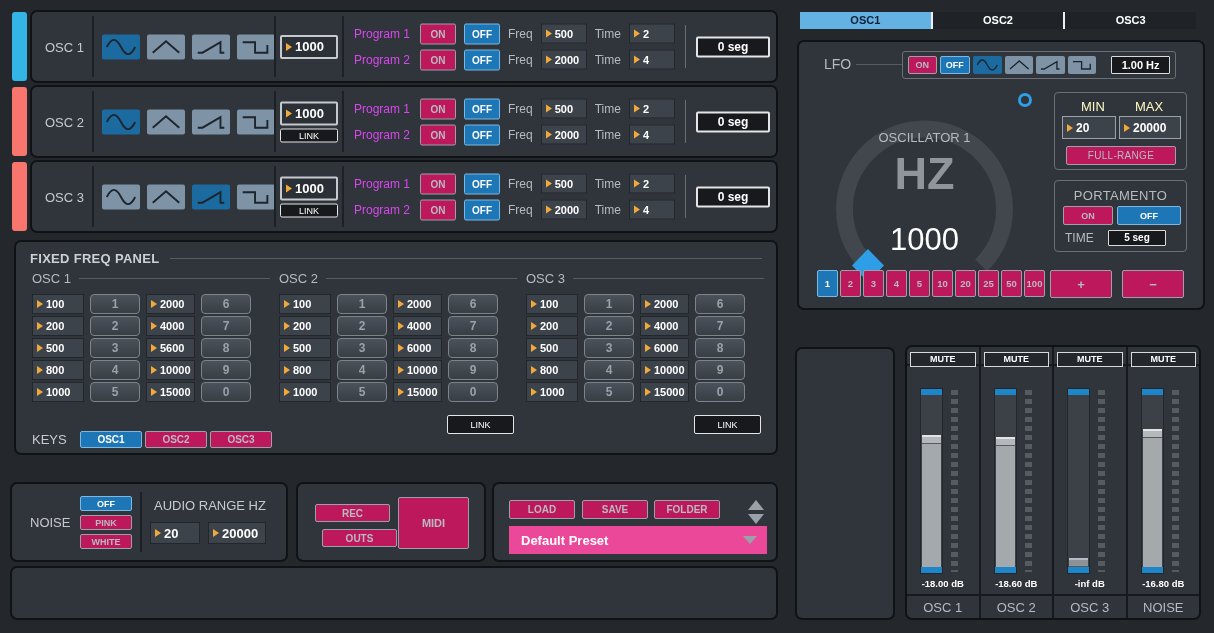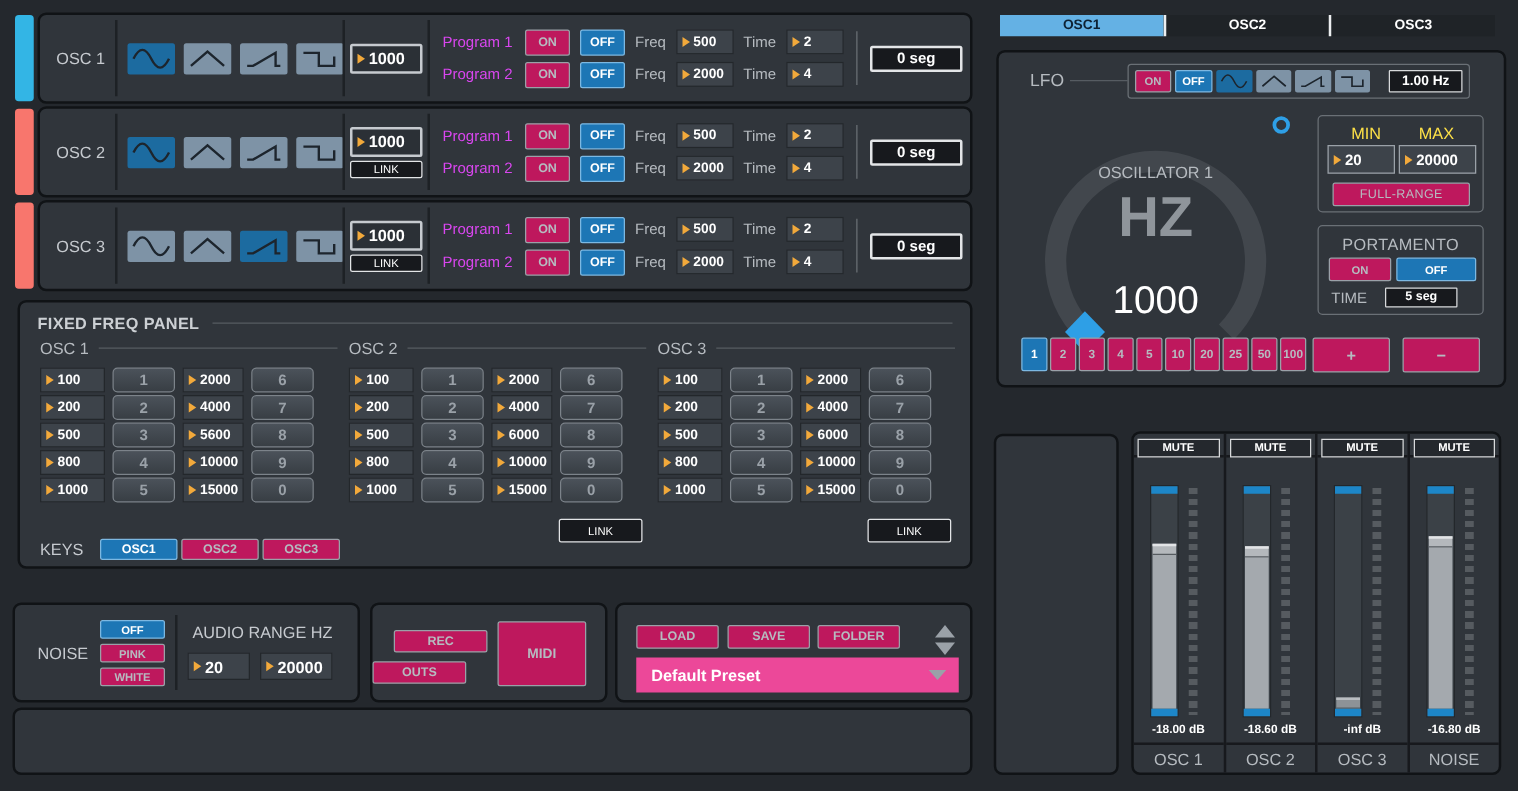--- a/index.html
+++ b/index.html
@@ -77,21 +77,21 @@
   .lfo-group .wfbtn{width:30px;height:18px}
   .lfobtn{width:32px;height:18px;font-size:9px}
   .display{background:#17191d;border:1px solid #d8dadc;color:#fff;font-weight:bold;text-align:center;border-radius:1px}
   .hzdisp{width:62px;height:18px;font-size:11px;line-height:16px;margin-left:12px}
   .knob-svg{position:absolute;left:23px;top:72px;width:205px;height:200px}
   .knob-title{position:absolute;left:23px;top:88px;width:205px;text-align:center;font-size:13px;color:#b6bbc0}
   .knob-unit{position:absolute;left:23px;top:106px;width:205px;text-align:center;font-size:45px;font-weight:bold;color:#8f959b}
   .knob-value{position:absolute;left:23px;top:180px;width:205px;text-align:center;font-size:31px;color:#fff}
   .mod-ring{position:absolute;left:219px;top:51px;width:14px;height:14px;border:3px solid #2e9fe6;border-radius:50%;cursor:pointer}
   .mm-box{position:absolute;left:255px;top:50px;width:133px;height:78px;border:1px solid #6a7076;border-radius:4px}
-  .mm-label{position:absolute;top:6px;font-size:13px;color:#fde047}
+  .mm-label{position:absolute;top:6px;font-size:13px;color:#fef9c3}
   .mm-vbox{position:absolute;top:23px;height:23px;border:1px solid #9aa1a8;background:#3d434a}
   .fullrange{position:absolute;left:11px;top:53px;width:110px;height:19px;font-size:10px;font-weight:normal;color:#b6bbc0;letter-spacing:.3px}
   .porta-box{position:absolute;left:255px;top:138px;width:133px;height:72px;border:1px solid #6a7076;border-radius:4px}
   .porta-title{position:absolute;top:7px;width:100%;text-align:center;font-size:13px;color:#b6bbc0;letter-spacing:.3px}
   .porta-btn{position:absolute;top:25px;height:19px;font-size:9px}
   .time-label{position:absolute;left:10px;top:50px;font-size:12px;color:#b6bbc0}
   .timedisp{position:absolute;left:53px;top:49px;width:58px;height:16px;font-size:10px;line-height:14px}
   .steps{position:absolute;left:18px;top:228px;display:flex;gap:2px}
   .stepbtn{width:21px;height:27px;font-size:9.5px;padding:0}
   .plusbtn{position:absolute;left:251px;top:228px;width:62px;height:28px;font-size:13px}
@@ -539,21 +539,21 @@
         <b style="font-size:13px">20</b>
       </span>
     <span class="vbox" style="position:absolute;left:196px;top:38px;width:58px;height:22px">
         <i class="tri"></i>
         <b style="font-size:13px">20000</b>
       </span>
   </div>
 
   <div class="panel io-panel">
     <button class="btn iobtn" style="left:17px;top:20px;width:75px;height:18px">REC</button>
-    <button class="btn iobtn" style="left:0;top:45px;width:75px;height:18px">OUTS</button>
+    <button class="btn iobtn" style="left:24px;top:45px;width:75px;height:18px">OUTS</button>
     <button class="btn iobtn" style="left:100px;top:13px;width:71px;height:52px;font-size:11px">MIDI</button>
   </div>
 
   <div class="panel preset-panel">
     <button class="btn prebtn" style="left:15px">LOAD</button>
     <button class="btn prebtn" style="left:88px">SAVE</button>
     <button class="btn prebtn" style="left:160px">FOLDER</button>
     <div class="spinner">
       <i class="tri-up"></i>
       <i class="tri-dn"></i>

